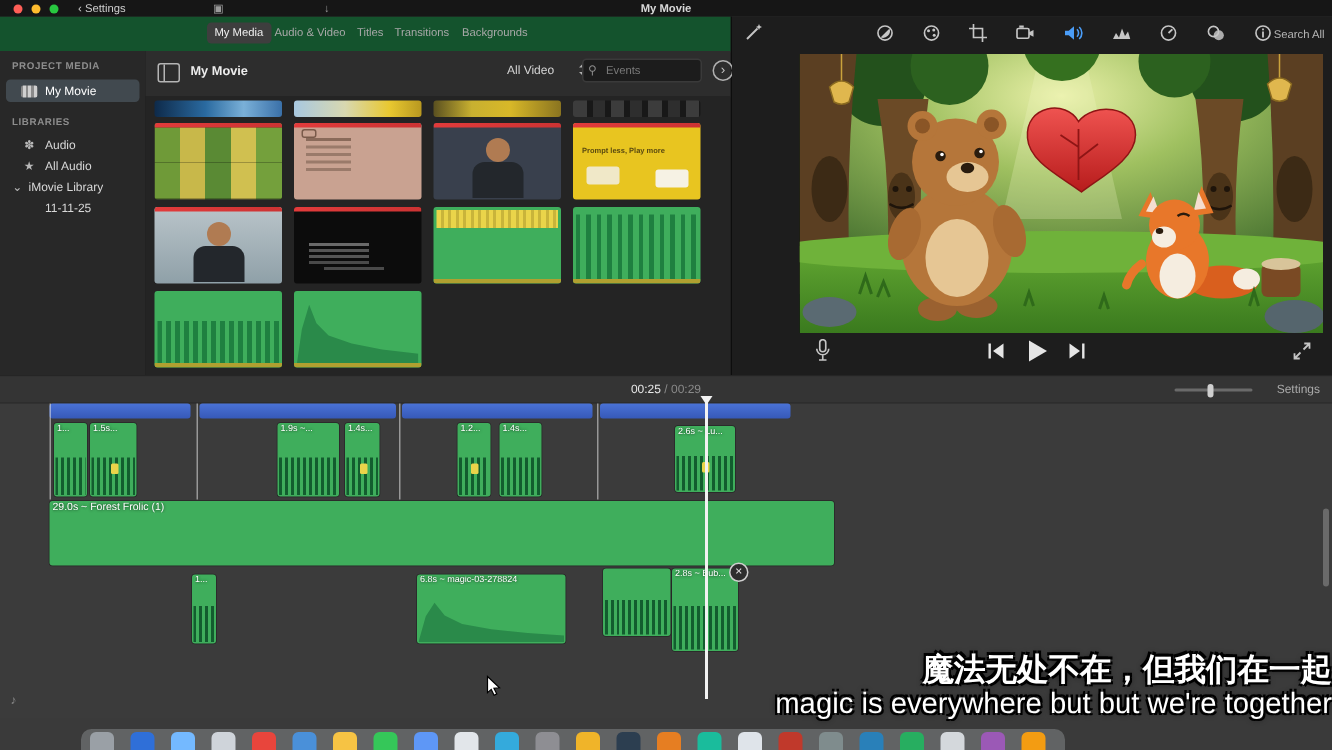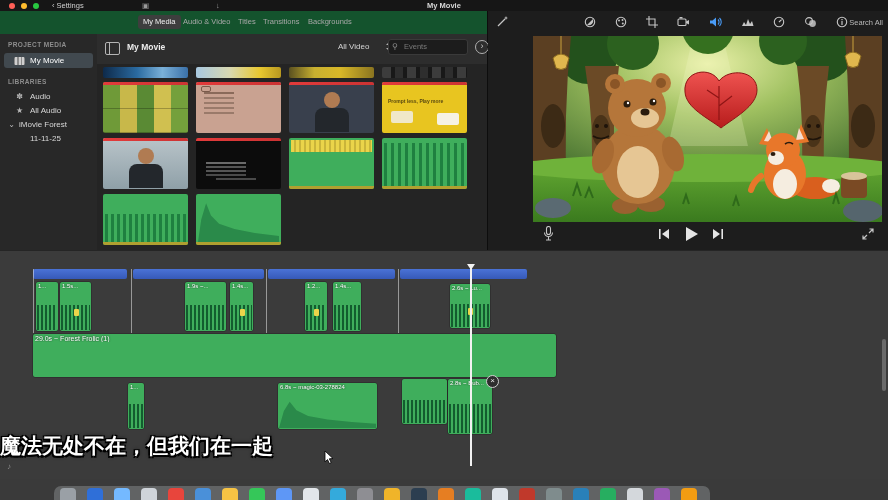--- a/index.html
+++ b/index.html
@@ -92,21 +92,21 @@
   .wf{position:absolute;left:1px;right:1px;bottom:1px;height:52%;background:repeating-linear-gradient(90deg,rgba(16,88,44,.95) 0 2px,rgba(0,0,0,0) 2px 4px);}
   .wf.decay{height:62%;background:#2a8a4a;clip-path:polygon(0 100%,5% 40%,11% 8%,18% 38%,30% 58%,50% 70%,75% 79%,100% 85%,100% 100%);}
   .badge{position:absolute;width:5px;height:7px;background:#ead44a;border-radius:1px;}
   .clip-close{position:absolute;width:11px;height:11px;border-radius:50%;background:#2e2e2e;border:1px solid #cfcfcf;color:#e8e8e8;font-size:8px;line-height:10px;text-align:center;z-index:6;}
   .sep-line{position:absolute;top:18px;width:1px;height:64px;background:rgba(230,230,230,.55);}
   .playhead-line{position:absolute;width:1.5px;background:#f2f2f2;z-index:5;}
   .playhead-top{position:absolute;z-index:5;width:0;height:0;border-left:4px solid transparent;border-right:4px solid transparent;border-top:6px solid #f2f2f2;}
   .tl-scrollbar{position:absolute;right:2px;top:88px;width:4px;height:52px;background:#6a6a6a;border-radius:2px;}
   .music-note{position:absolute;left:7px;bottom:8px;font-size:8px;color:#8a8a8a;}
   
-  .sub{position:absolute;left:0;right:0;text-align:left;color:#fff;z-index:40;font-weight:bold;
+  .sub{position:absolute;left:0;right:0;text-align:right;color:#fff;z-index:40;font-weight:bold;
        text-shadow:-1.5px -1.5px 0 #000,1.5px -1.5px 0 #000,-1.5px 1.5px 0 #000,1.5px 1.5px 0 #000,0 0 4px #000;}
   .sub.zh{top:432px;font-size:21px;}
   .sub.en{top:458px;font-size:19.5px;font-weight:normal;}
   
   .dock{position:absolute;left:54px;top:486px;width:656px;height:14px;background:rgba(190,195,200,.30);border-radius:7px 7px 0 0;z-index:35;}
   .dock-ic{position:absolute;top:2px;width:16px;height:16px;border-radius:4px;}
   .cursor{position:absolute;z-index:50;}
 </style>
 </head>
 <body>
@@ -142,21 +142,21 @@
       <div class="side-row" style="top:55px">
         <span class="side-ic">✽</span>
         <span class="lbl">Audio</span>
       </div>
       <div class="side-row" style="top:69px">
         <span class="side-ic">★</span>
         <span class="lbl">All Audio</span>
       </div>
       <div class="side-row" style="top:83px">
         <span class="side-ic" style="left:2px">⌄</span>
-        <span class="lbl" style="left:15px">iMovie Forest</span>
+        <span class="lbl" style="left:15px">iMovie Library</span>
       </div>
       <div class="side-row" style="top:97px">
         <span class="lbl">11-11-25</span>
       </div>
     </div>
 
     <div class="mb-header">
       <div class="panel-toggle"></div>
       <div class="mb-title">My Movie</div>
       <div class="filter">All Video</div>
@@ -365,20 +365,27 @@
             <polygon points="1,1 8,6 1,11" fill="#e5e5e5"></polygon>
           </svg>
       </div>
       <svg style="position:absolute;right:14px;top:6px" width="12" height="12" viewBox="0 0 12 12">
         <path d="M7.5 1 H11 V4.5 M4.5 11 H1 V7.5 M11 1 L7 5 M1 11 L5 7" fill="none" stroke="#c5c5c5" stroke-width="1.2"></path>
       </svg>
     </div>
   </div>
 
   <div class="timeline">
+    <div class="tl-header">
+      <div class="timecode"><span>00:25</span><span class="dim"><span> / </span><span>00:29</span></span></div>
+      <div class="zoom-slider">
+          <div class="zoom-thumb"></div>
+        </div>
+      <div class="settings-lbl">Settings</div>
+    </div>
     <div id="tracks" style="position:absolute;left:0;top:0;width:888px;height:228px;">
         <div class="clip-blue" style="left: 33px; top: 18px; width: 94px; height: 10px;"></div>
         <div class="clip-blue" style="left: 133px; top: 18px; width: 131px; height: 10px;"></div>
         <div class="clip-blue" style="left: 268px; top: 18px; width: 127px; height: 10px;"></div>
         <div class="clip-blue" style="left: 400px; top: 18px; width: 127px; height: 10px;"></div>
         <div class="clip-green" style="left: 36px; top: 31px; width: 22px; height: 49px;">
           <div class="clip-label">1...</div>
           <div class="wf"></div>
         </div>
         <div class="clip-green" style="left: 60px; top: 31px; width: 31px; height: 49px;">
@@ -433,20 +440,21 @@
         <div class="sep-line" style="left: 266px;"></div>
         <div class="sep-line" style="left: 398px;"></div>
         <div class="playhead-line" style="left: 470px; top: 17px; height: 198px;"></div>
         <div class="playhead-top" style="left: 466.5px; top: 13px;"></div>
       </div>
     <div class="tl-scrollbar"></div>
     <div class="music-note">♪</div>
   </div>
 
   <div class="sub zh">魔法无处不在，但我们在一起</div>
+  <div class="sub en">magic is everywhere but but we're together</div>
 
   <svg class="cursor" style="left:324px;top:450px" width="12" height="14" viewBox="0 0 12 14">
     <path d="M1 1 L9 8.5 L5.3 8.8 L7.2 12.6 L5.4 13.5 L3.5 9.6 L1 11.8 Z" fill="#fff" stroke="#000" stroke-width="0.8"></path>
   </svg>
 
   <div class="dock">
       <div class="dock-ic" style="left: 6px; background: rgb(154, 160, 166);"></div>
       <div class="dock-ic" style="left: 33px; background: rgb(47, 111, 216);"></div>
       <div class="dock-ic" style="left: 60px; background: rgb(116, 185, 255);"></div>
       <div class="dock-ic" style="left: 87px; background: rgb(207, 212, 218);"></div>

